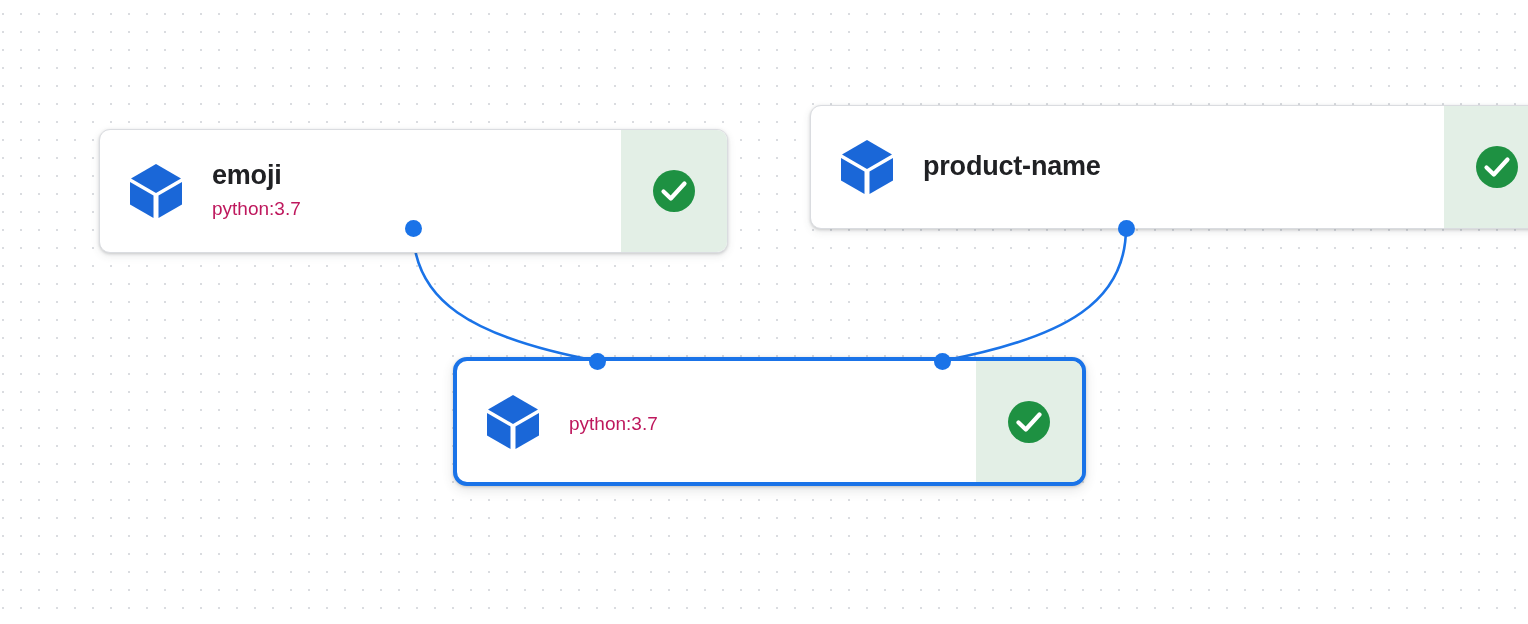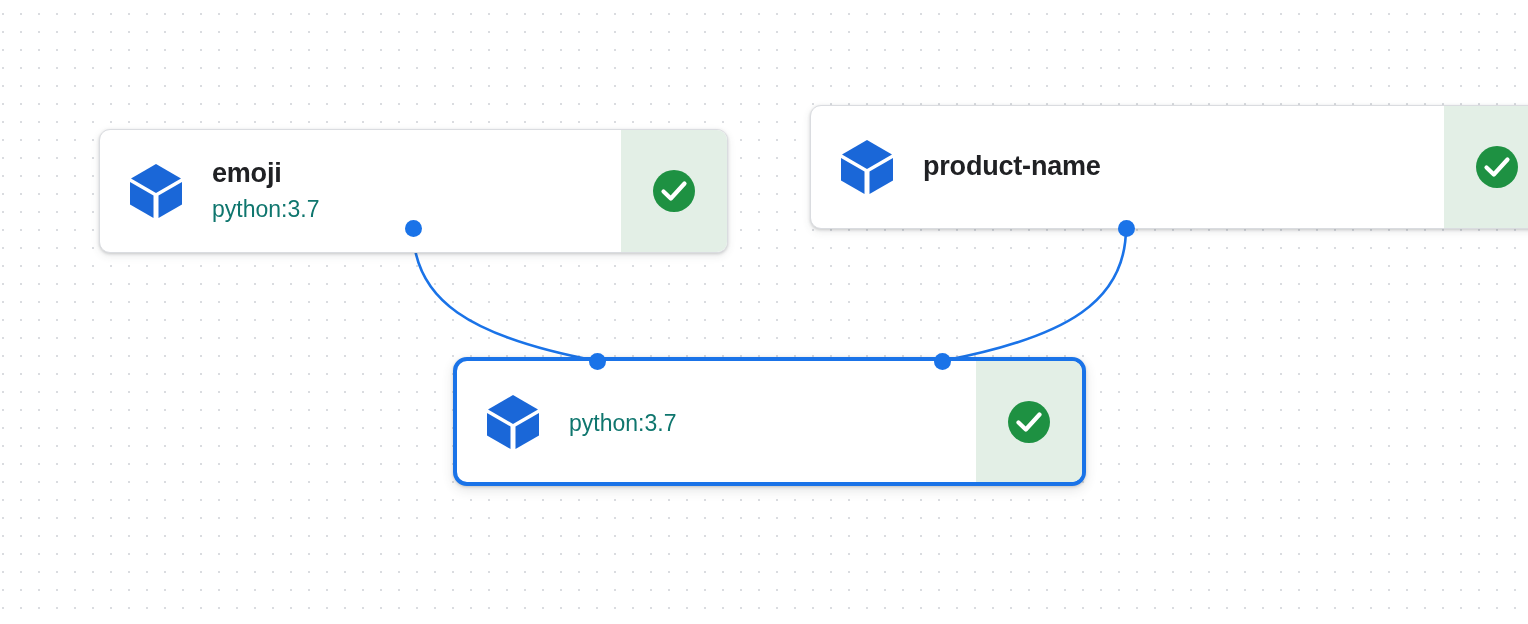--- a/index.html
+++ b/index.html
@@ -74,23 +74,23 @@
   }
   .node-title {
     font-size: 27px;
     font-weight: bold;
     color: #202124;
     line-height: 1.18;
     letter-spacing: -0.2px;
     white-space: nowrap;
   }
   .node-subtitle {
-    font-size: 23px;
+    font-size: 19px;
     font-weight: normal;
-    color: #0f766e;
+    color: #be185d;
     line-height: 1.28;
     margin-top: 5px;
     white-space: nowrap;
   }
 
   .node-status {
     flex: 0 0 auto;
     width: 106px;
     background: #e3efe6;
     display: flex;

